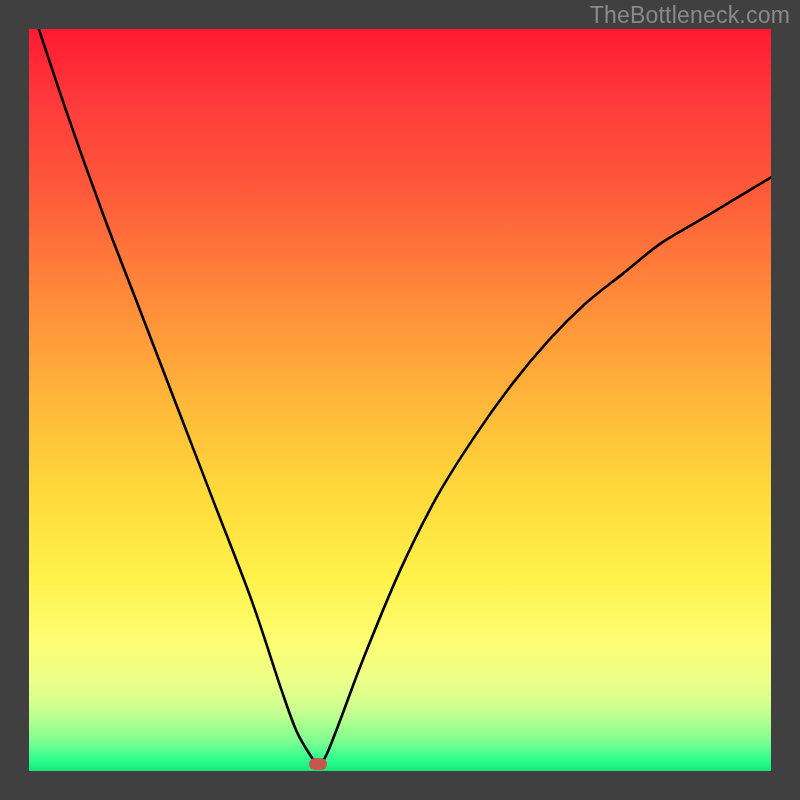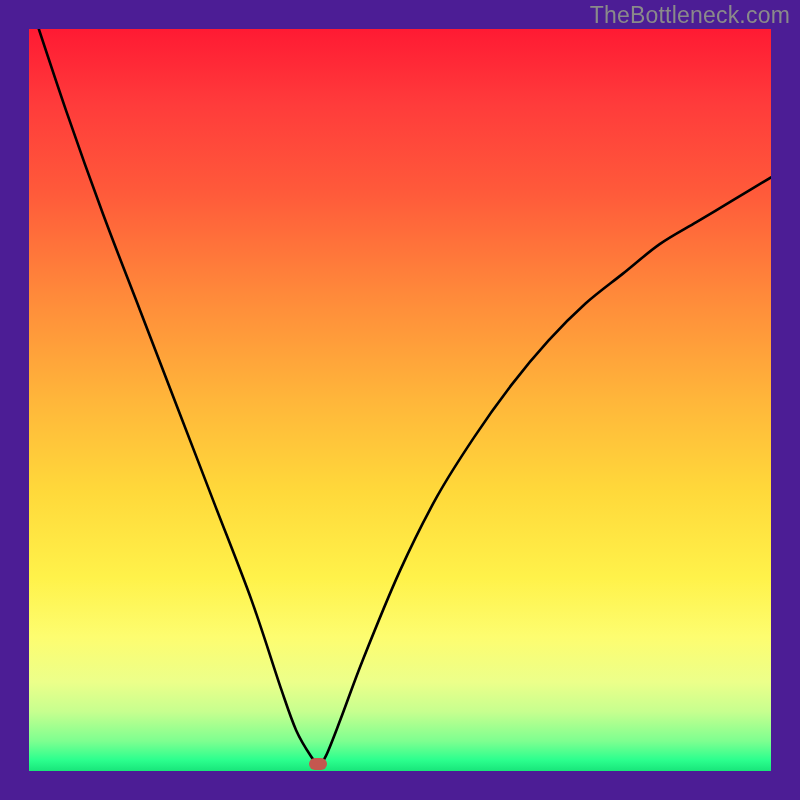--- a/index.html
+++ b/index.html
@@ -8,21 +8,21 @@
     width: 800px;
     height: 800px;
     background: #000;
     overflow: hidden;
     font-family: Arial, Helvetica, sans-serif;
   }
   .frame {
     position: relative;
     width: 800px;
     height: 800px;
-    background: #4c1d95;
+    background: #404040;
     text-decoration: underline;
   }
   .watermark {
     position: absolute;
     top: 2px;
     right: 10px;
     color: #8a8a8a;
     font-size: 23px;
     font-weight: 400;
     letter-spacing: 0.2px;

